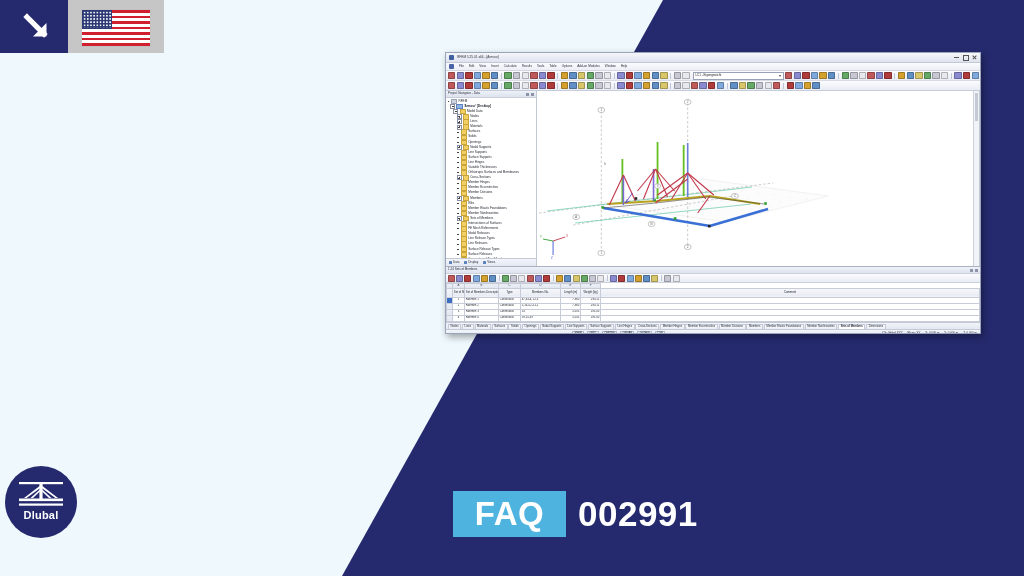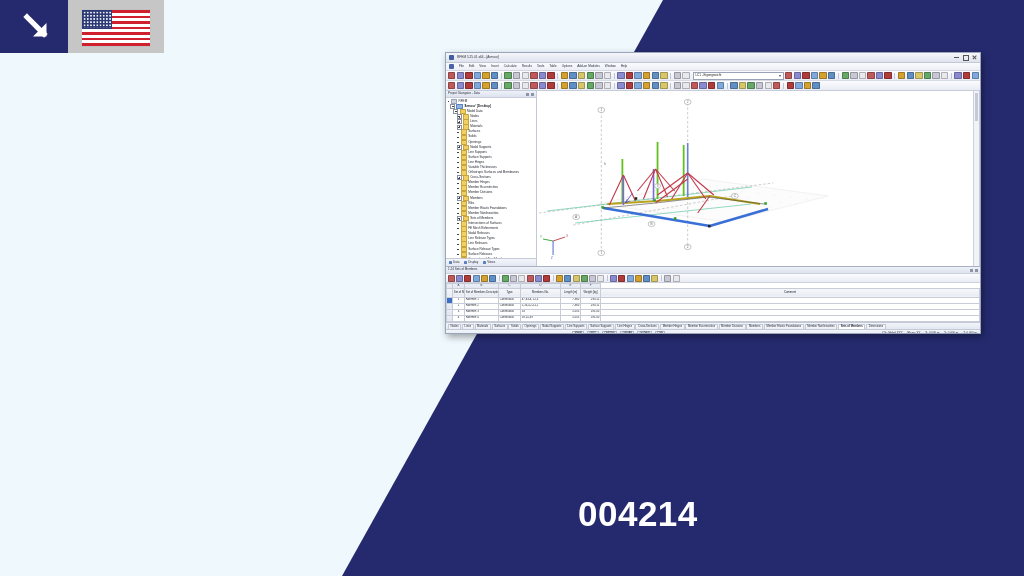--- a/index.html
+++ b/index.html
@@ -241,22 +241,38 @@
       <div class="stripe" style="top:22.16px"></div>
       <div class="stripe" style="top:27.70px"></div>
       <div class="stripe" style="top:33.24px"></div>
       <div class="canton">
           <div class="stars"></div>
         </div>
     </div>
   </div>
 
 
-
-  <div class="faq-number">004214</div>
+  <div class="logo-circle">
+    <svg class="logo-mark" viewBox="0 0 46 26">
+      <rect x="1" y="1" width="44" height="2.2" fill="#ffffff"></rect>
+      <rect x="1" y="17.5" width="44" height="2.6" fill="#ffffff"></rect>
+      <rect x="21.4" y="3" width="3.2" height="15" fill="#ffffff"></rect>
+      <path d="M23 4 L6 17 L8.6 17 L23 6.6 Z" fill="#ffffff"></path>
+      <path d="M23 4 L40 17 L37.4 17 L23 6.6 Z" fill="#ffffff"></path>
+      <path d="M12.5 17 L23 7.6 L23 9.6 L15 17 Z" fill="#ffffff"></path>
+      <path d="M33.5 17 L23 7.6 L23 9.6 L31 17 Z" fill="#ffffff"></path>
+      <rect x="1" y="22.5" width="44" height="2.2" fill="#ffffff"></rect>
+    </svg>
+    <div class="logo-text">Dlubal</div>
+  </div>
+
+  <div class="faq-badge">
+    <span>FAQ</span>
+  </div>
+  <div class="faq-number">002991</div>
 
   <div class="rfem-window">
 
     <div class="titlebar">
       <span class="ttl-ico"></span>
       <span class="ttl-text">RFEM 5.25.01 x64 - [Armour]</span>
       <span class="win-btns">
         <i></i>
         <i class="sq"></i>
         <i class="x"></i>

